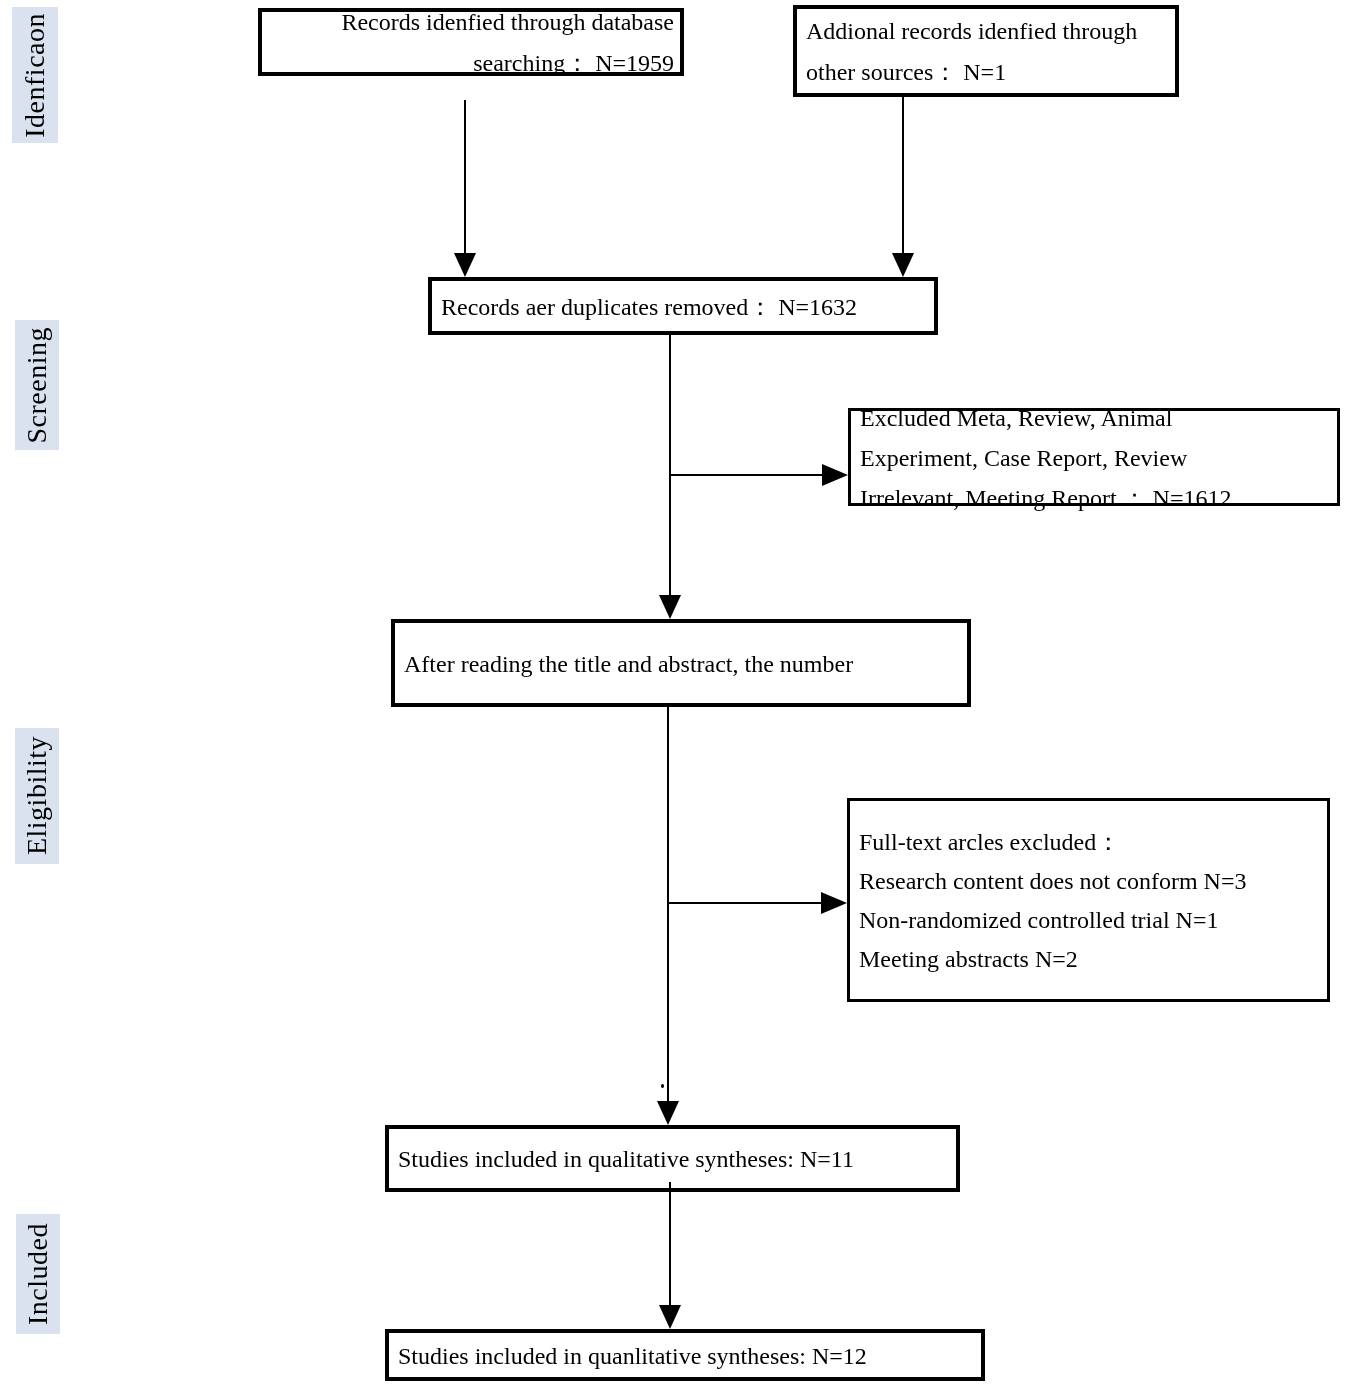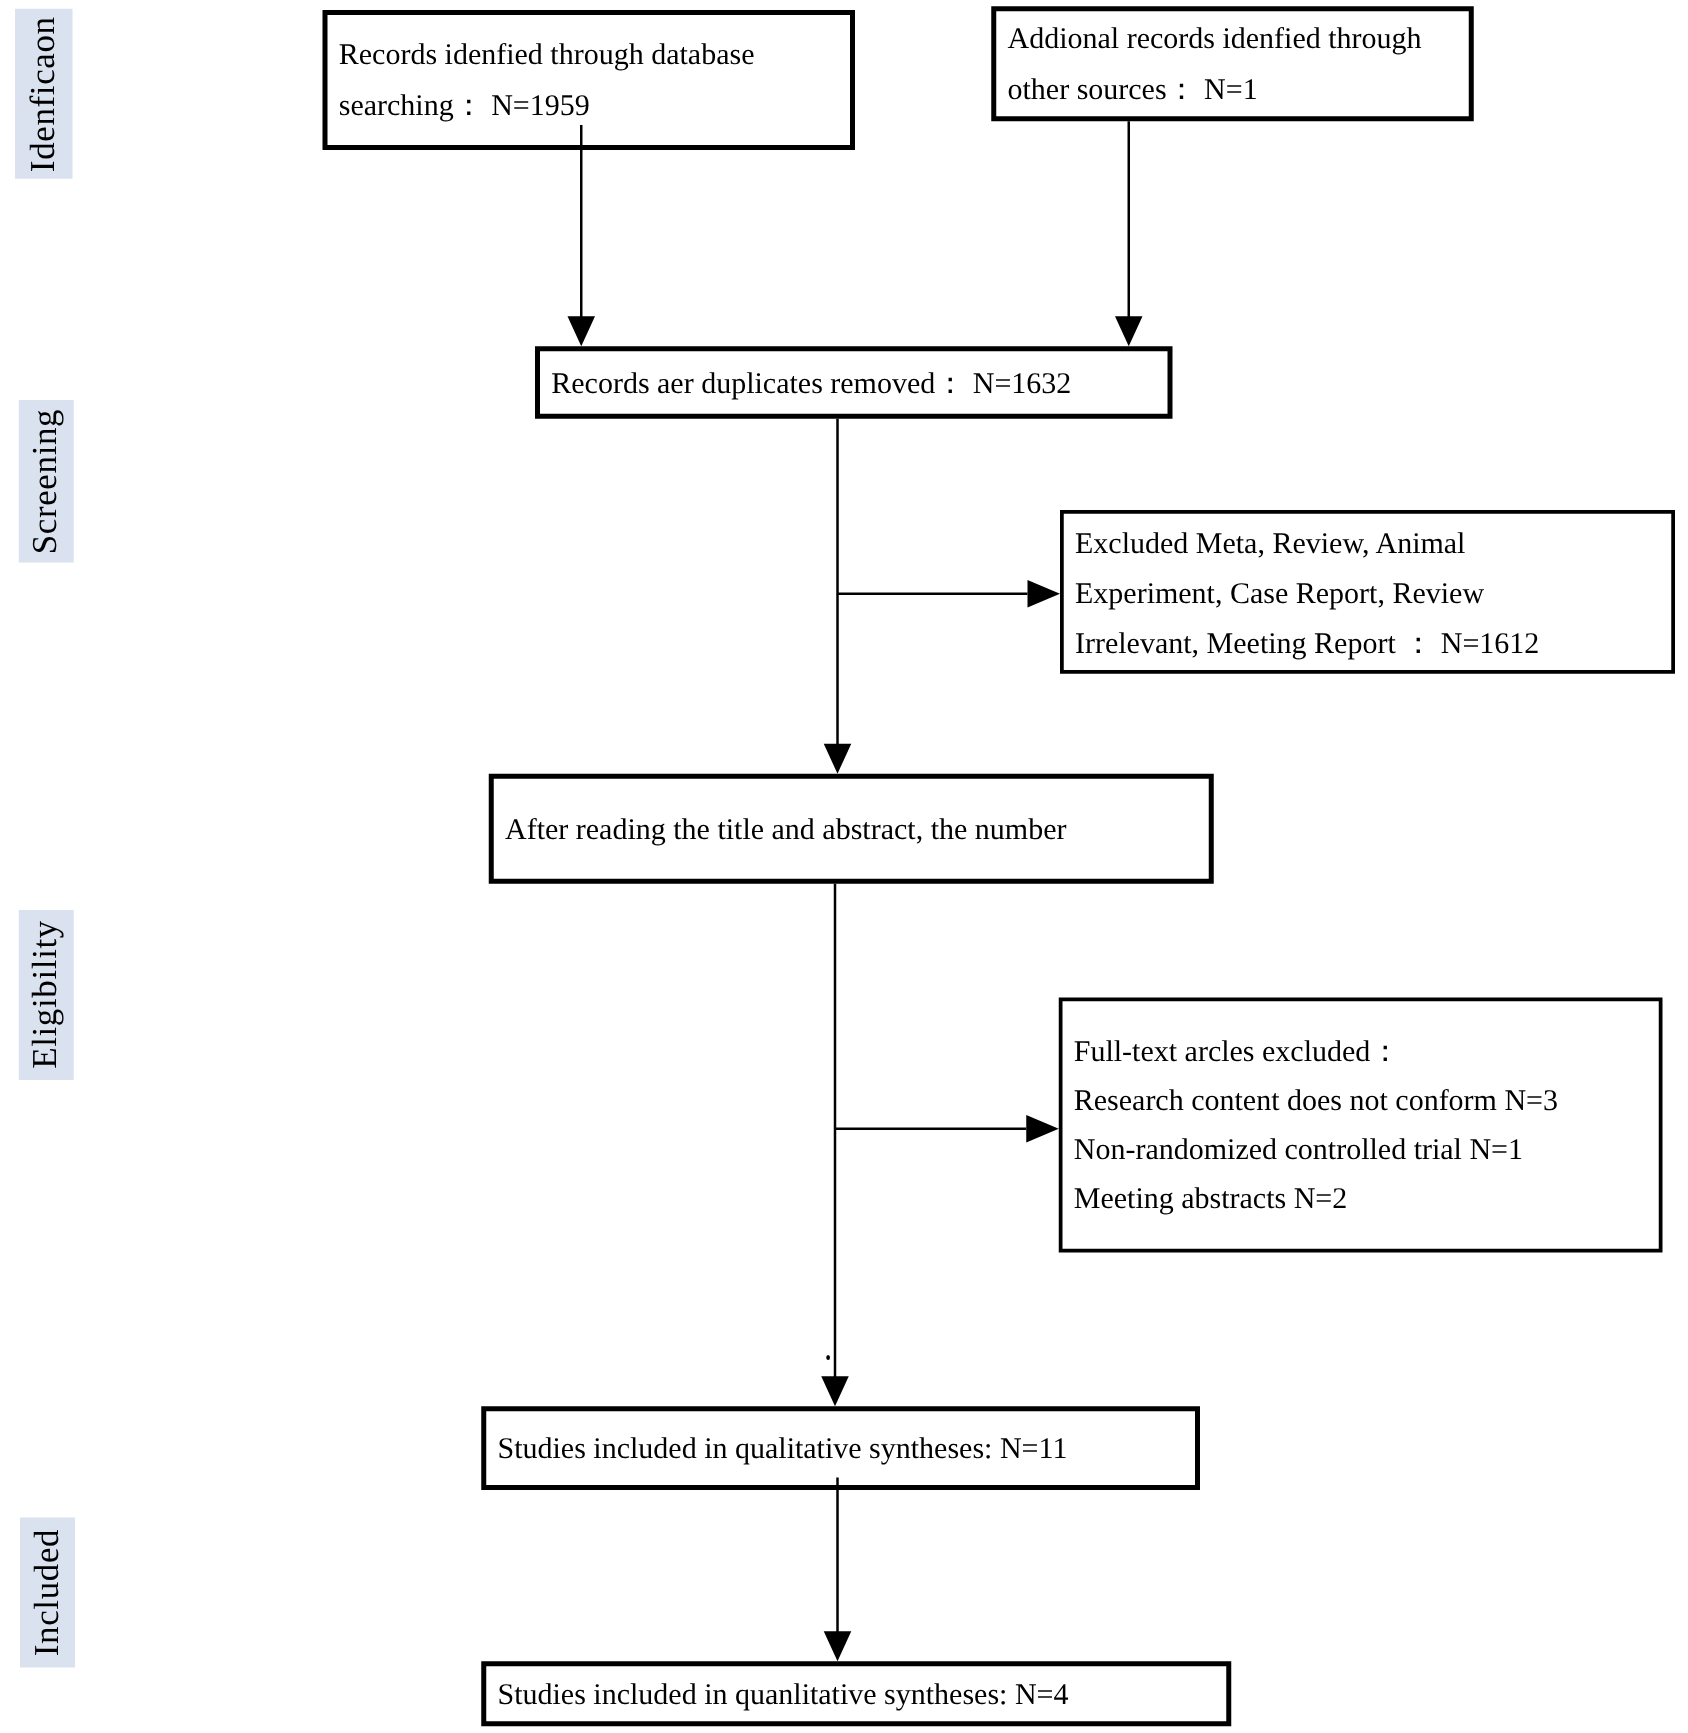--- a/index.html
+++ b/index.html
@@ -82,34 +82,34 @@
   <div class="stage-label" style="left:15px; top:320px; width:44px; height:130px;">
     <span>Screening</span>
   </div>
   <div class="stage-label" style="left:15px; top:728px; width:44px; height:136px;">
     <span>Eligibility</span>
   </div>
   <div class="stage-label" style="left:16px; top:1214px; width:44px; height:120px;">
     <span>Included</span>
   </div>
 
-  <div class="box" style="left:258px; top:8px; width:426px; height:112px;">
+  <div class="box" style="left:258px; top:8px; width:426px; height:68px;align-items:flex-end;">
     <div class="box-line">Records idenfied through database</div>
     <div class="box-line">searching： N=1959</div>
   </div>
   <div class="box" style="left:793px; top:5px; width:386px; height:92px;">
     <div class="box-line">Addional records idenfied through</div>
     <div class="box-line">other sources： N=1</div>
   </div>
 
   <div class="box" style="left:428px; top:277px; width:510px; height:58px;">
     <div class="box-line">Records aer duplicates removed： N=1632</div>
   </div>
 
-  <div class="box thin" style="left:848px; top:408px; width:492px; height:131px; line-height:40px;">
+  <div class="box thin" style="left:848px; top:408px; width:492px; height:98px; line-height:40px;">
     <div class="box-line">Excluded Meta, Review, Animal</div>
     <div class="box-line">Experiment, Case Report, Review</div>
     <div class="box-line">Irrelevant, Meeting Report ： N=1612</div>
   </div>
 
   <div class="box" style="left:380px; top:619px; width:580px; height:88px; line-height:40px;margin-left:11px;">
     <div class="box-line">After reading the title and abstract, the number</div>
   </div>
 
   <div class="box thin" style="left:847px; top:798px; width:483px; height:204px; line-height:39px;">
@@ -117,21 +117,21 @@
     <div class="box-line">Research content does not conform N=3</div>
     <div class="box-line">Non-randomized controlled trial N=1</div>
     <div class="box-line">Meeting abstracts N=2</div>
   </div>
 
   <div class="box" style="left:385px; top:1125px; width:575px; height:67px;">
     <div class="box-line">Studies included in qualitative syntheses: N=11</div>
   </div>
 
   <div class="box" style="left:385px; top:1329px; width:600px; height:52px;">
-    <div class="box-line">Studies included in quanlitative syntheses: N=4</div>
+    <div class="box-line">Studies included in quanlitative syntheses: N=12</div>
   </div>
 
   <div class="vline" style="left:464px; top:100px; height:155px;"></div>
   <div class="arrow-down" style="left:454px; top:253px;"></div>
 
   <div class="vline" style="left:902px; top:97px; height:158px;"></div>
   <div class="arrow-down" style="left:892px; top:253px;"></div>
 
   <div class="vline" style="left:669px; top:335px; height:262px;"></div>
   <div class="arrow-down" style="left:659px; top:595px;"></div>

